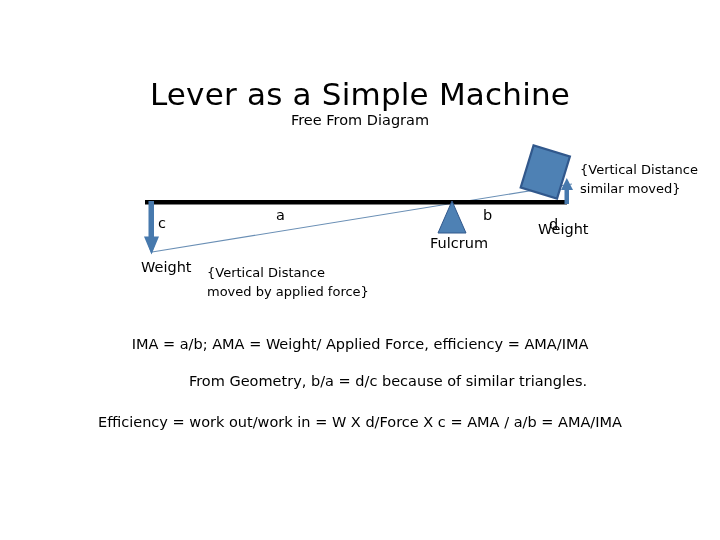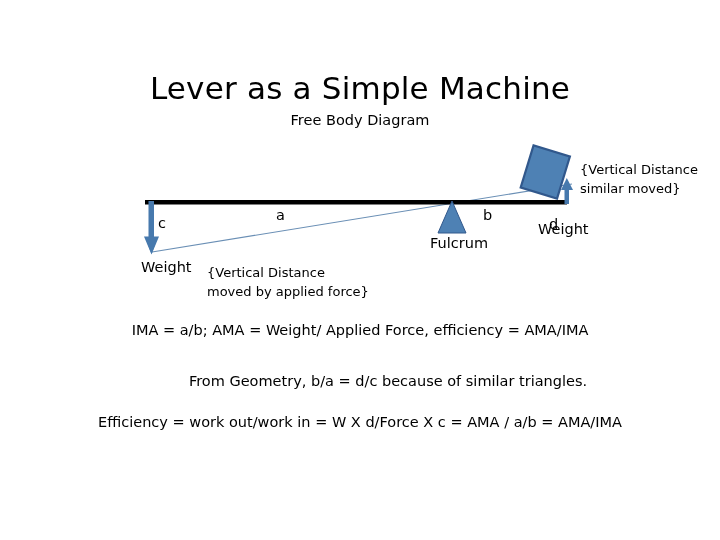--- a/index.html
+++ b/index.html
@@ -23,21 +23,21 @@
     top: 0;
     width: 720px;
     height: 540px;
     background: #ffffff;
   }
 
   
   .title {
     position: absolute;
     left: 0;
-    top: 70px;
+    top: 76px;
     width: 720px;
     text-align: center;
     font-size: 31px;
     font-weight: 400;
     letter-spacing: 0.2px;
     line-height: 36px;
     white-space: nowrap;
   }
   .subtitle {
     position: absolute;
@@ -97,32 +97,32 @@
   
   .formula {
     position: absolute;
     width: 720px;
     text-align: center;
     font-size: 14.5px;
     line-height: 20px;
     white-space: nowrap;
     color: #000000;
   }
-  .formula-1 { top: 320px; left: 0; }
+  .formula-1 { top: 334px; left: 0; }
   .formula-2 { top: 371px; left: 0; margin-left: 28px; }
   .formula-3 { top: 412px; left: 0; }
 </style>
 </head>
 <body>
 
 <div id="slide">
 
   <div class="title">Lever as a Simple Machine</div>
 
-  <div class="subtitle">Free Body Diagram</div>
+  <div class="subtitle">Free From Diagram</div>
 
   <div id="diagram">
     <svg width="720" height="540" viewBox="0 0 720 540" xmlns="http://www.w3.org/2000/svg">
 
       <g>
         <line x1="152" y1="252" x2="572" y2="184" stroke="#6a8fb5" stroke-width="1.1"></line>
       </g>
 
       <g>
         <rect x="145" y="200" width="422" height="4.5" fill="#000000"></rect>

